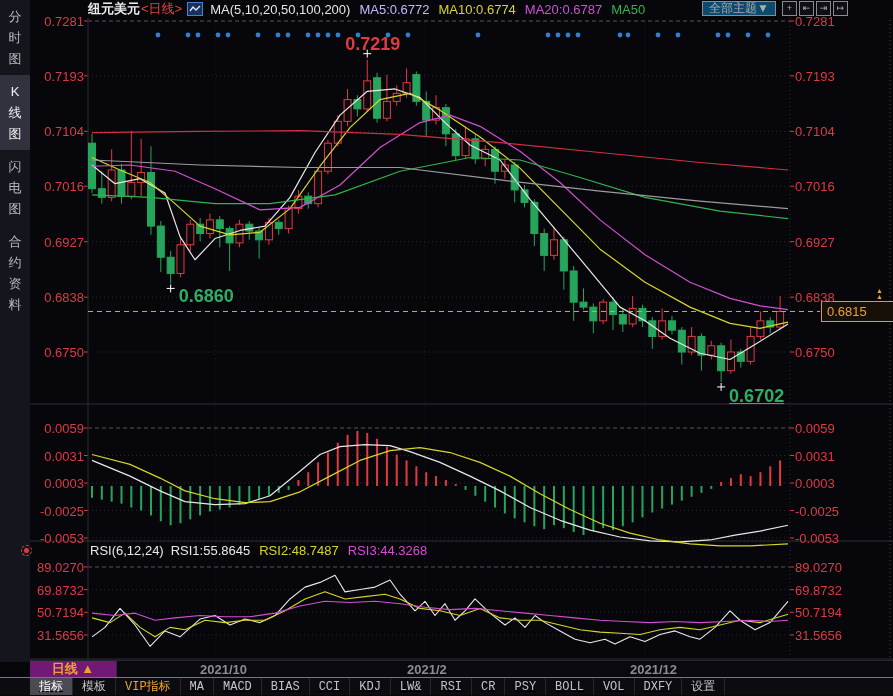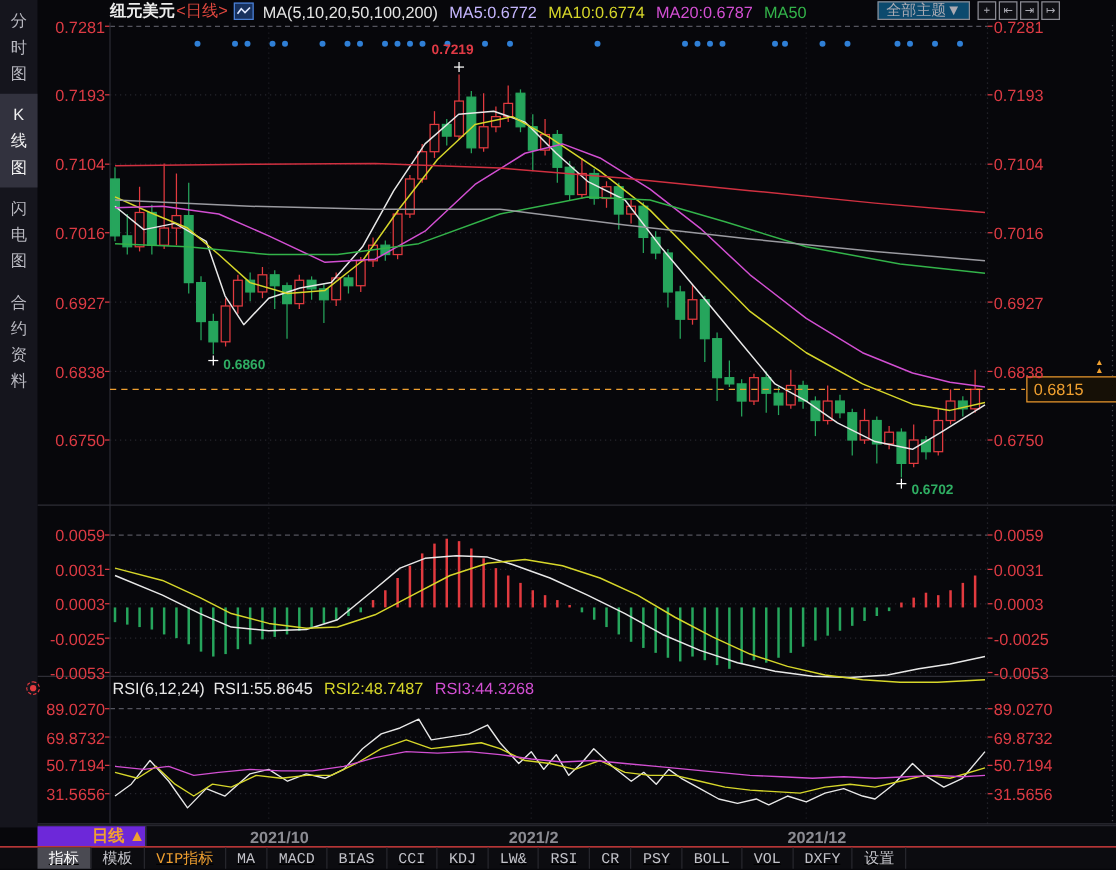--- a/index.html
+++ b/index.html
@@ -28,30 +28,30 @@
   
   .axlab{position:absolute;color:#dd3b44;font-size:13px;line-height:13px;}
   .axlab.left{width:52px;text-align:right;}
   
   .panel-title{position:absolute;left:90px;font-size:13px;line-height:14px;white-space:nowrap;}
   .panel-title .w{color:#e8e8e8;} .panel-title .y{color:#d6d62a;margin-left:9px;} .panel-title .m{color:#d24fd2;margin-left:9px;}
   .panel-title .t{color:#e8e8e8;margin-right:7px;}
   #rsi-gear{position:absolute;left:21px;top:545px;width:9px;height:9px;border:1px dashed #e23a3f;border-radius:50%;cursor:pointer;}
   #rsi-gear i{position:absolute;left:2px;top:2px;width:5px;height:5px;background:#e23a3f;border-radius:50%;}
   
-  .ann{position:absolute;font-size:11px;font-weight:bold;}
+  .ann{position:absolute;font-size:18px;font-weight:bold;}
   .ann.red{color:#e03a45;} .ann.green{color:#2fae63;}
   
   #price-badge{position:absolute;left:821px;top:301px;width:67px;height:19px;border:1px solid #e8962e;
                background:#161006;color:#f0a030;font-size:13px;line-height:19px;padding-left:5px;}
   #badge-arrow{position:absolute;left:876px;top:288px;color:#f0a030;font-size:7px;line-height:6px;text-align:center;}
   
   #xaxis-row{position:absolute;left:30px;top:660px;width:863px;height:17px;background:#0a0a0e;border-top:1px solid #26262e;}
   #period-btn{position:absolute;left:0;top:0;width:86px;height:16px;border-right:1px solid #2e2e36;
-              color:#f0a030;font-size:13px;font-weight:bold;line-height:16px;text-align:right;cursor:pointer;background:#6d28d9;}
+              color:#f0a030;font-size:13px;font-weight:bold;line-height:16px;text-align:center;cursor:pointer;background:#701a75;}
   .month-lab{position:absolute;top:1px;color:#8b8b92;font-size:13px;font-weight:bold;}
   
   #toolbar{position:absolute;left:0px;top:677px;width:893px;height:18px;background:#0c0c10;border-top:1px solid #ef4444;
            display:flex;align-items:stretch;padding-left:30px;box-sizing:border-box;text-decoration:underline;}
   .tb-item{color:#c2c2c8;font-size:12px;line-height:18px;padding:0 9px;border-right:1px solid #26262c;cursor:pointer;
            font-family:"Liberation Mono","DejaVu Sans Mono",monospace,"DejaVu Sans";white-space:nowrap;}
   .tb-item.active{background:#4a4a52;color:#ffffff;}
   .tb-item.vip{color:#f0a030;}
 </style>
 </head>
@@ -445,21 +445,21 @@
   <div class="panel-title" id="rsi-title" style="top:544px;">
     <span class="t w">RSI(6,12,24)</span><span class="w">RSI1:55.8645</span><span class="y">RSI2:48.7487</span><span class="m">RSI3:44.3268</span>
   </div>
 
   <div id="rsi-gear">
       <i></i>
     </div>
 
   <div class="ann red" id="ann-high" style="left: 345.24px; top: 33.6478px;">0.7219</div>
   <div class="ann green" id="ann-low1" style="left: 178.64px; top: 286.431px;">0.6860</div>
-  <div class="ann green" id="ann-low2" style="left: 729.12px; top: 385.921px;">0.6702</div>
+  <div class="ann green" id="ann-low2" style="left: 729.12px; top: 385.921px; text-decoration: underline;">0.6702</div>
 
   <div id="price-badge">0.6815</div>
   <div id="badge-arrow">▲<br>▲</div>
 
   <div id="xaxis-row">
     <div id="period-btn">日线 ▲</div>
   <div class="month-lab" style="left: 170px;">2021/10</div>
       <div class="month-lab" style="left: 377px;">2021/2</div>
       <div class="month-lab" style="left: 600px;">2021/12</div>
     </div>

